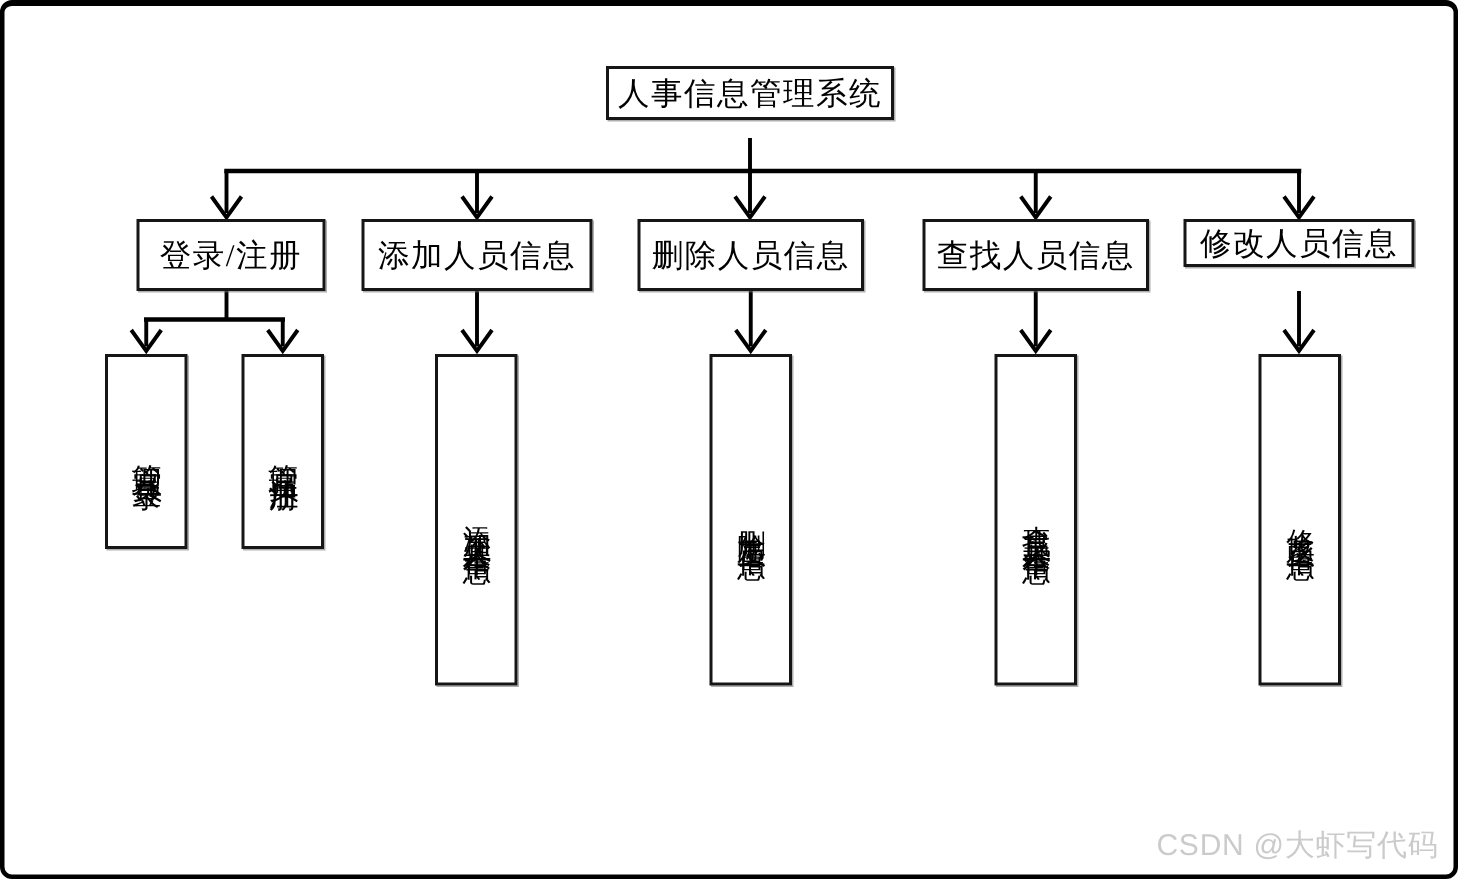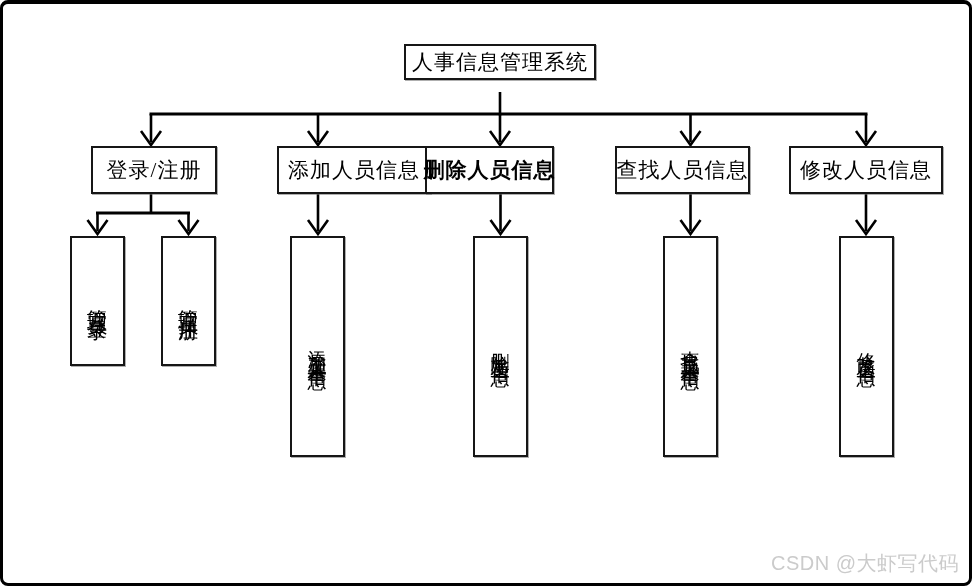--- a/index.html
+++ b/index.html
@@ -105,30 +105,30 @@
     </g>
   </svg>
 
   <div class="node" style="left:401px;top:40px;width:192px;height:36px;">
     <span>人事信息管理系统</span>
   </div>
 
   <div class="node" style="left:88px;top:142px;width:126px;height:48px;">
     <span>登录/注册</span>
   </div>
-  <div class="node" style="left:238px;top:142px;width:154px;height:48px;margin-left:36px;">
+  <div class="node" style="left:238px;top:142px;width:154px;height:48px;">
     <span>添加人员信息</span>
   </div>
-  <div class="node" style="left:422px;top:142px;width:129px;height:48px;font-weight:bold;">
+  <div class="node" style="left:422px;top:142px;width:151px;height:48px;">
     <span>删除人员信息</span>
   </div>
-  <div class="node" style="left:612px;top:142px;width:135px;height:48px;">
+  <div class="node" style="left:612px;top:142px;width:151px;height:48px;">
     <span>查找人员信息</span>
   </div>
-  <div class="node" style="left:786px;top:142px;width:154px;height:48px;">
+  <div class="node" style="left:786px;top:142px;width:154px;height:32px;">
     <span>修改人员信息</span>
   </div>
 
   <div class="node sub" style="left:67px;top:232px;width:55px;height:130px;">
     <span class="vtext">管理员登录</span>
   </div>
   <div class="node sub" style="left:158px;top:232px;width:55px;height:130px;">
     <span class="vtext">管理员注册</span>
   </div>
   <div class="node tall" style="left:287px;top:232px;width:55px;height:221px;">

